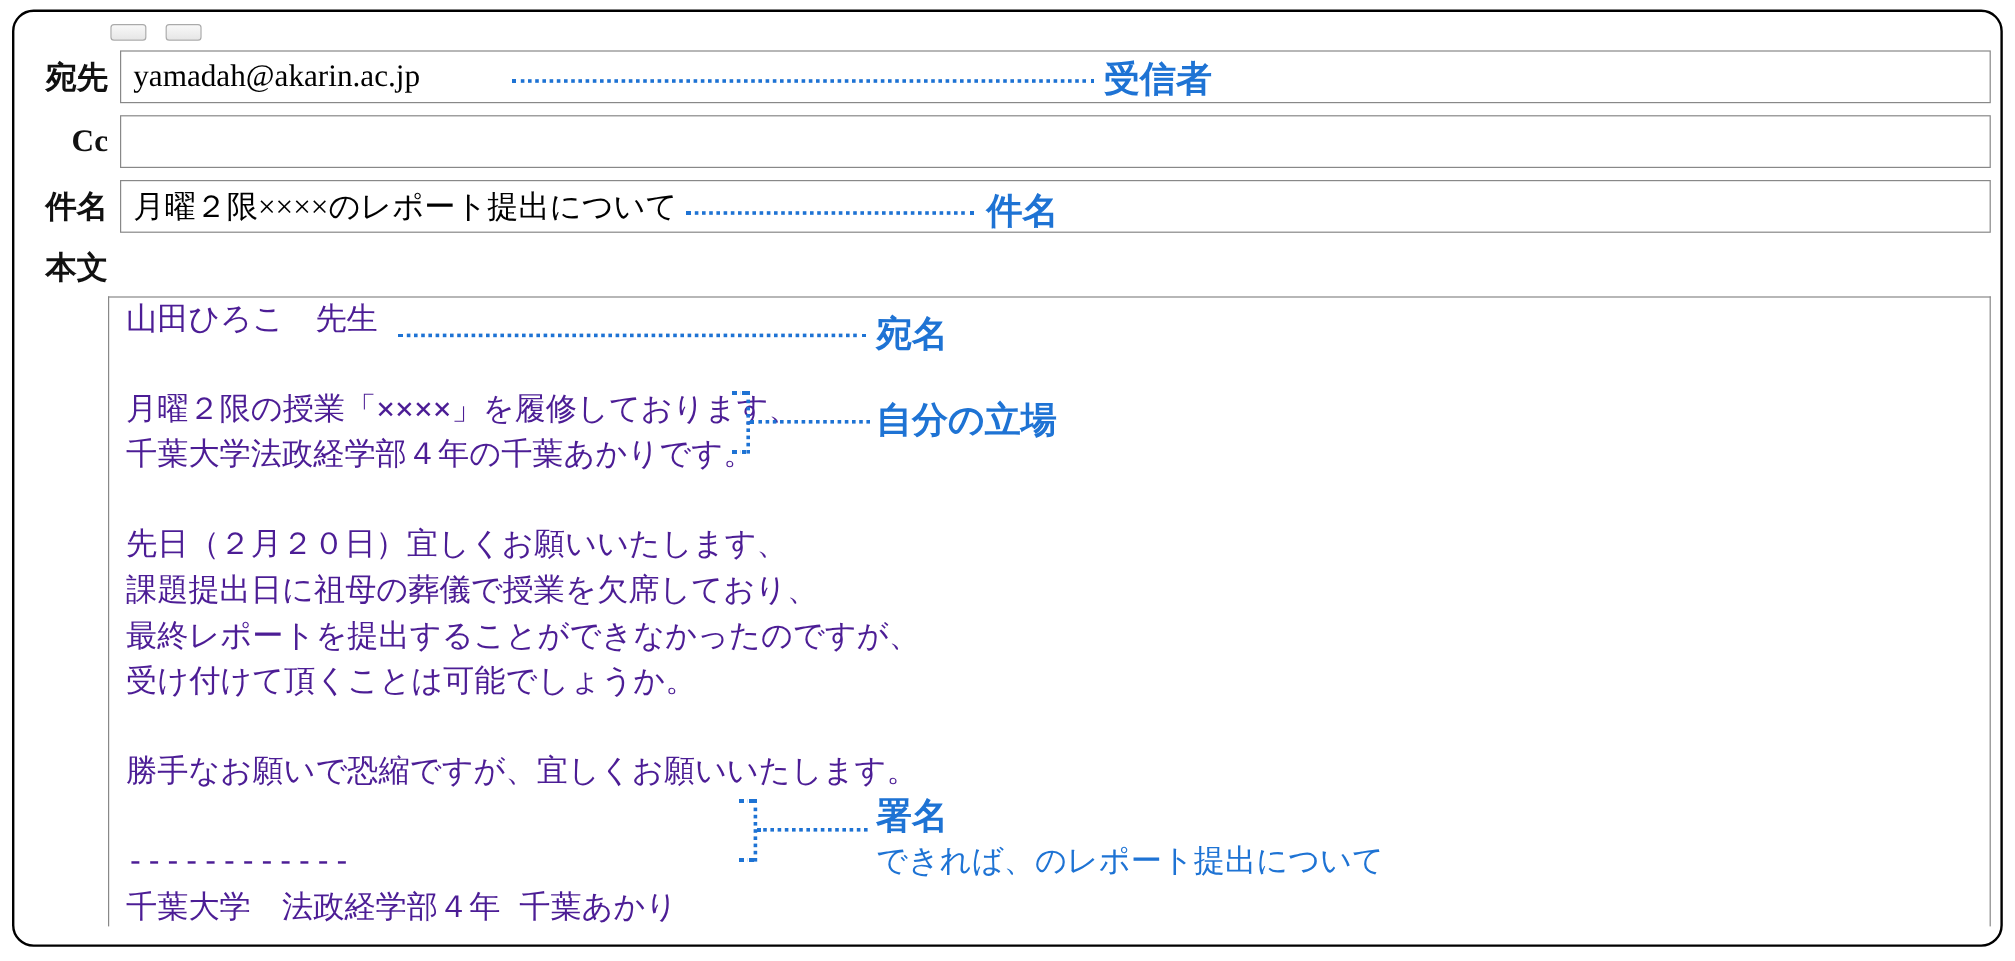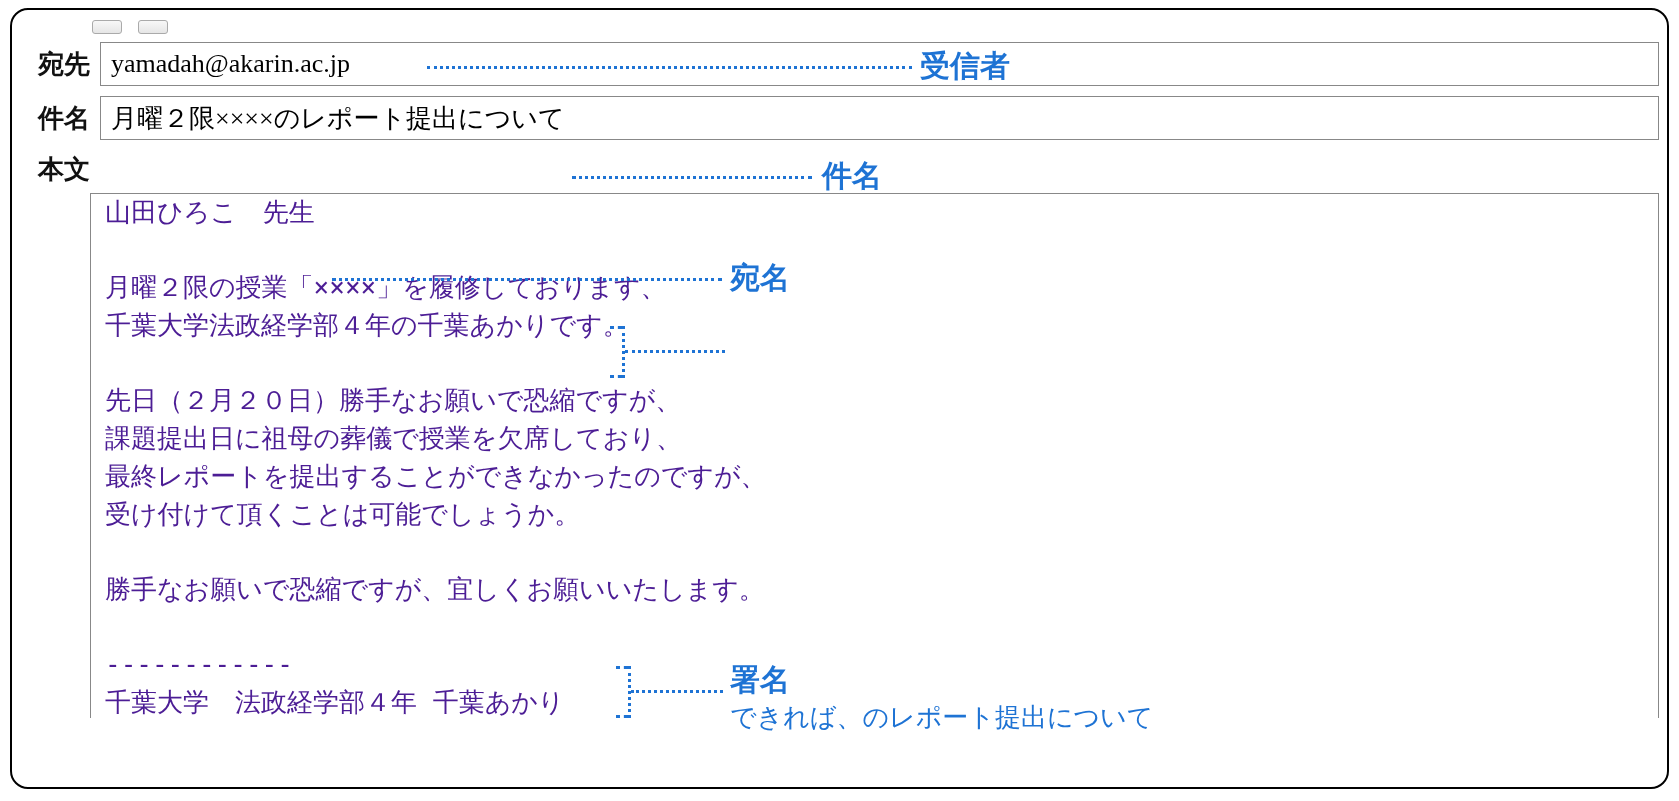--- a/index.html
+++ b/index.html
@@ -118,55 +118,60 @@
   <div class="toolbar-row">
     <div class="toolbar-btn"></div>
     <div class="toolbar-btn"></div>
   </div>
 
   <div class="field-row">
     <div class="field-label">宛先</div>
     <input class="field-input" value="yamadah@akarin.ac.jp" style="">
   </div>
 
+  <div class="field-row">
+    <div class="field-label">Cc</div>
+    <input class="field-input" value="" style="">
+  </div>
 
   <div class="field-row">
     <div class="field-label">件名</div>
     <input class="field-input" value="月曜２限××××のレポート提出について" style="">
   </div>
 
   <div class="body-label">本文</div>
 
   <div class="body-area">
     <div>山田ひろこ　先生</div>
     <div>&nbsp;</div>
     <div>月曜２限の授業「××××」を履修しております、</div>
     <div>千葉大学法政経学部４年の千葉あかりです。</div>
     <div>&nbsp;</div>
-    <div>先日（２月２０日）勝手なお願いで恐縮ですが、</div>
+    <div>先日（２月２０日）宜しくお願いいたします、</div>
     <div>課題提出日に祖母の葬儀で授業を欠席しており、</div>
     <div>最終レポートを提出することができなかったのですが、</div>
     <div>受け付けて頂くことは可能でしょうか。</div>
     <div>&nbsp;</div>
     <div>勝手なお願いで恐縮ですが、宜しくお願いいたします。</div>
     <div>&nbsp;</div>
     <div>------------</div>
     <div>千葉大学　法政経学部４年 千葉あかり</div>
 
   </div>
 
   <div class="annot" style="left:908px; top:36px;text-align:right;">受信者</div>
   <div class="dotted-h" style="left:415px; top:56px; width:485px;"></div>
 
   <div class="annot" style="left:810px; top:146px;">件名</div>
   <div class="dotted-h" style="left:560px; top:166px; width:240px;"></div>
 
   <div class="annot" style="left:718px; top:248px;text-align:center;">宛名</div>
   <div class="dotted-h" style="left:320px; top:268px; width:390px;"></div>
 
+  <div class="annot" style="left:718px; top:320px;">自分の立場</div>
   <div class="bracket" style="left:610px; top:316px; height:52px;">
     <div class="top"></div>
       <div class="bot"></div>
   </div>
   <div class="dotted-h" style="left:613px; top:340px; width:100px;"></div>
 
   <div class="annot" style="left:718px; top:650px;">署名</div>
   <div class="annot annot-sub" style="left:718px; top:690px;">できれば、のレポート提出について</div>
   <div class="bracket" style="left:616px; top:656px; height:52px;">
     <div class="top"></div>

